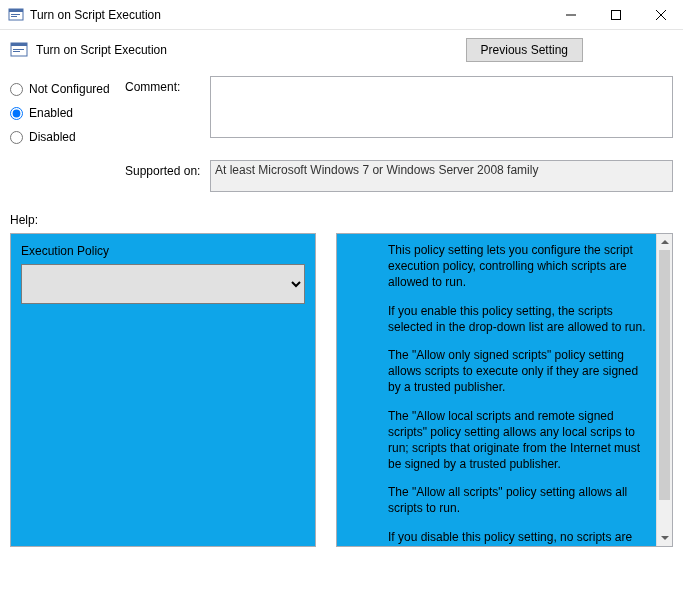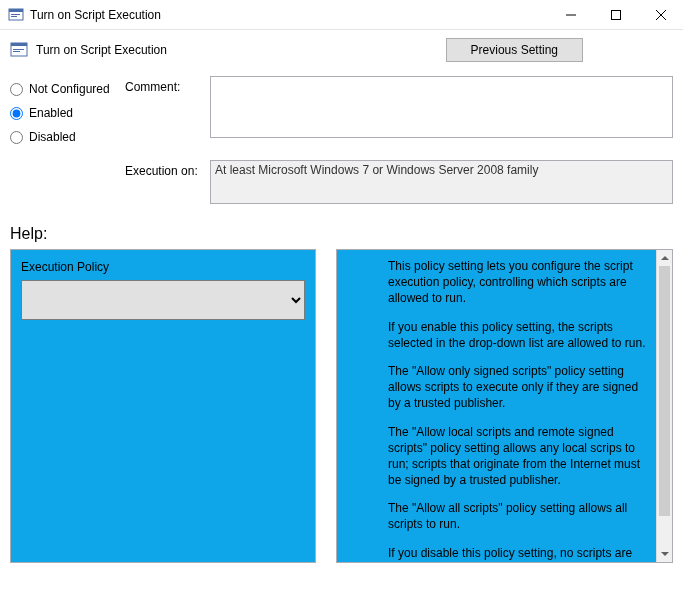--- a/index.html
+++ b/index.html
@@ -41,21 +41,21 @@
 .toolbar .icon {
   width: 18px; height: 18px;
   margin-right: 8px;
   display: flex; align-items: center; justify-content: center;
 }
 .toolbar .title { flex: 1; font-size: 12px; }
 .btnrow { display: flex; gap: 8px; margin-right: 90px; }
 .btn {
   border: 1px solid #adadad;
   background: #e1e1e1;
-  padding: 4px 24px;
+  padding: 4px 14px;
   font-size: 12px;
   font-family: inherit;
   cursor: default;
 }
 
 .form-area {
   padding: 6px 10px 0 10px;
 }
 .row {
   display: flex;
@@ -83,28 +83,28 @@
 .textbox {
   width: 100%;
   border: 1px solid #abadb3;
   font-family: inherit;
   font-size: 12px;
   padding: 2px 4px;
   resize: none;
   background: #fff;
 }
 .comment-box { height: 62px; }
-.supported-box { height: 44px; background: #f0f0f0; color: #333; }
+.supported-box { height: 32px; background: #f0f0f0; color: #333; }
 
 .section-labels {
   display: flex;
   padding: 12px 10px 6px 10px;
 }
 .section-labels .left { width: 326px; font-size: 12px; }
-.section-labels .right { flex: 1; font-size: 16px; }
+.section-labels .right { flex: 1; font-size: 12px; }
 
 .panels {
   display: flex;
   padding: 0 10px 10px 10px;
   gap: 20px;
   height: 324px;
 }
 .panel {
   border: 1px solid #abadb3;
   background: #0ea5e9;
@@ -217,21 +217,21 @@
         <span>Disabled</span>
       </label>
     </div>
     <div class="label-col">Comment:</div>
     <div class="field-col">
       <textarea class="textbox comment-box" style=""></textarea>
     </div>
   </div>
   <div class="row">
     <div class="radios"></div>
-    <div class="label-col">Execution on:</div>
+    <div class="label-col">Supported on:</div>
     <div class="field-col">
       <textarea class="textbox supported-box" readonly="" style="">At least Microsoft Windows 7 or Windows Server 2008 family</textarea>
     </div>
   </div>
 </div>
 
 <div class="section-labels">
   <div class="right">Help:</div>
 </div>
 

